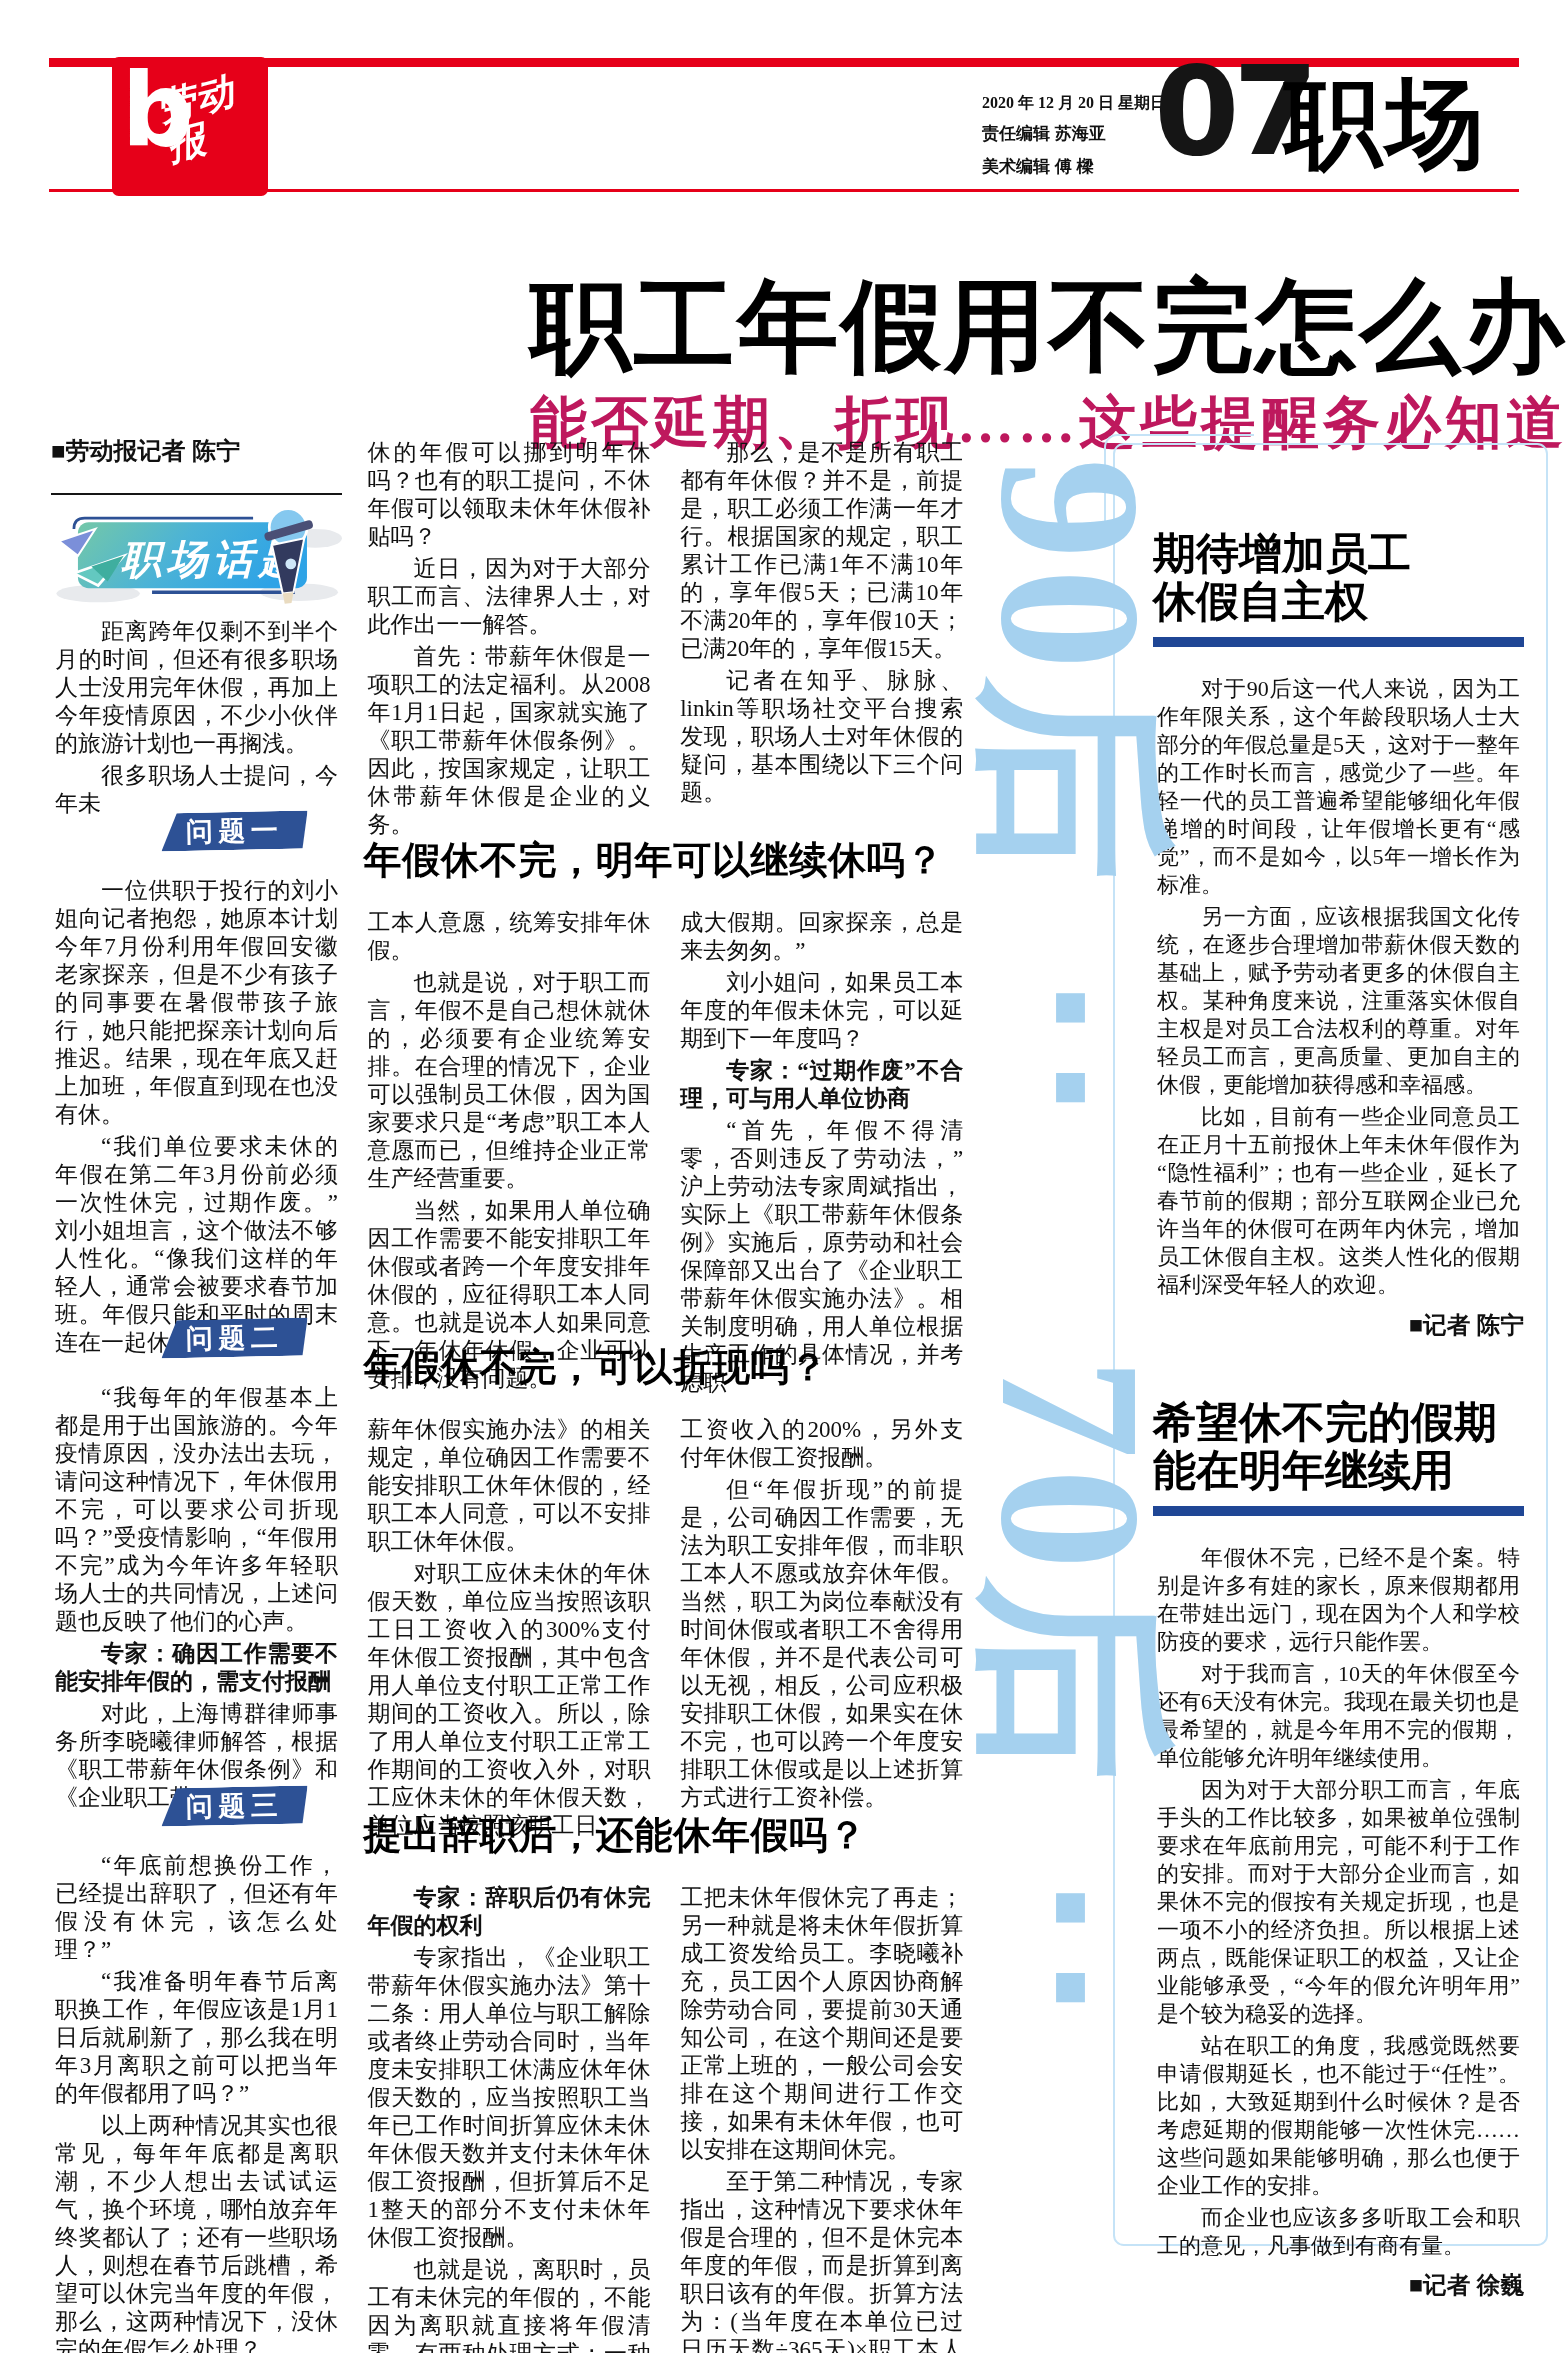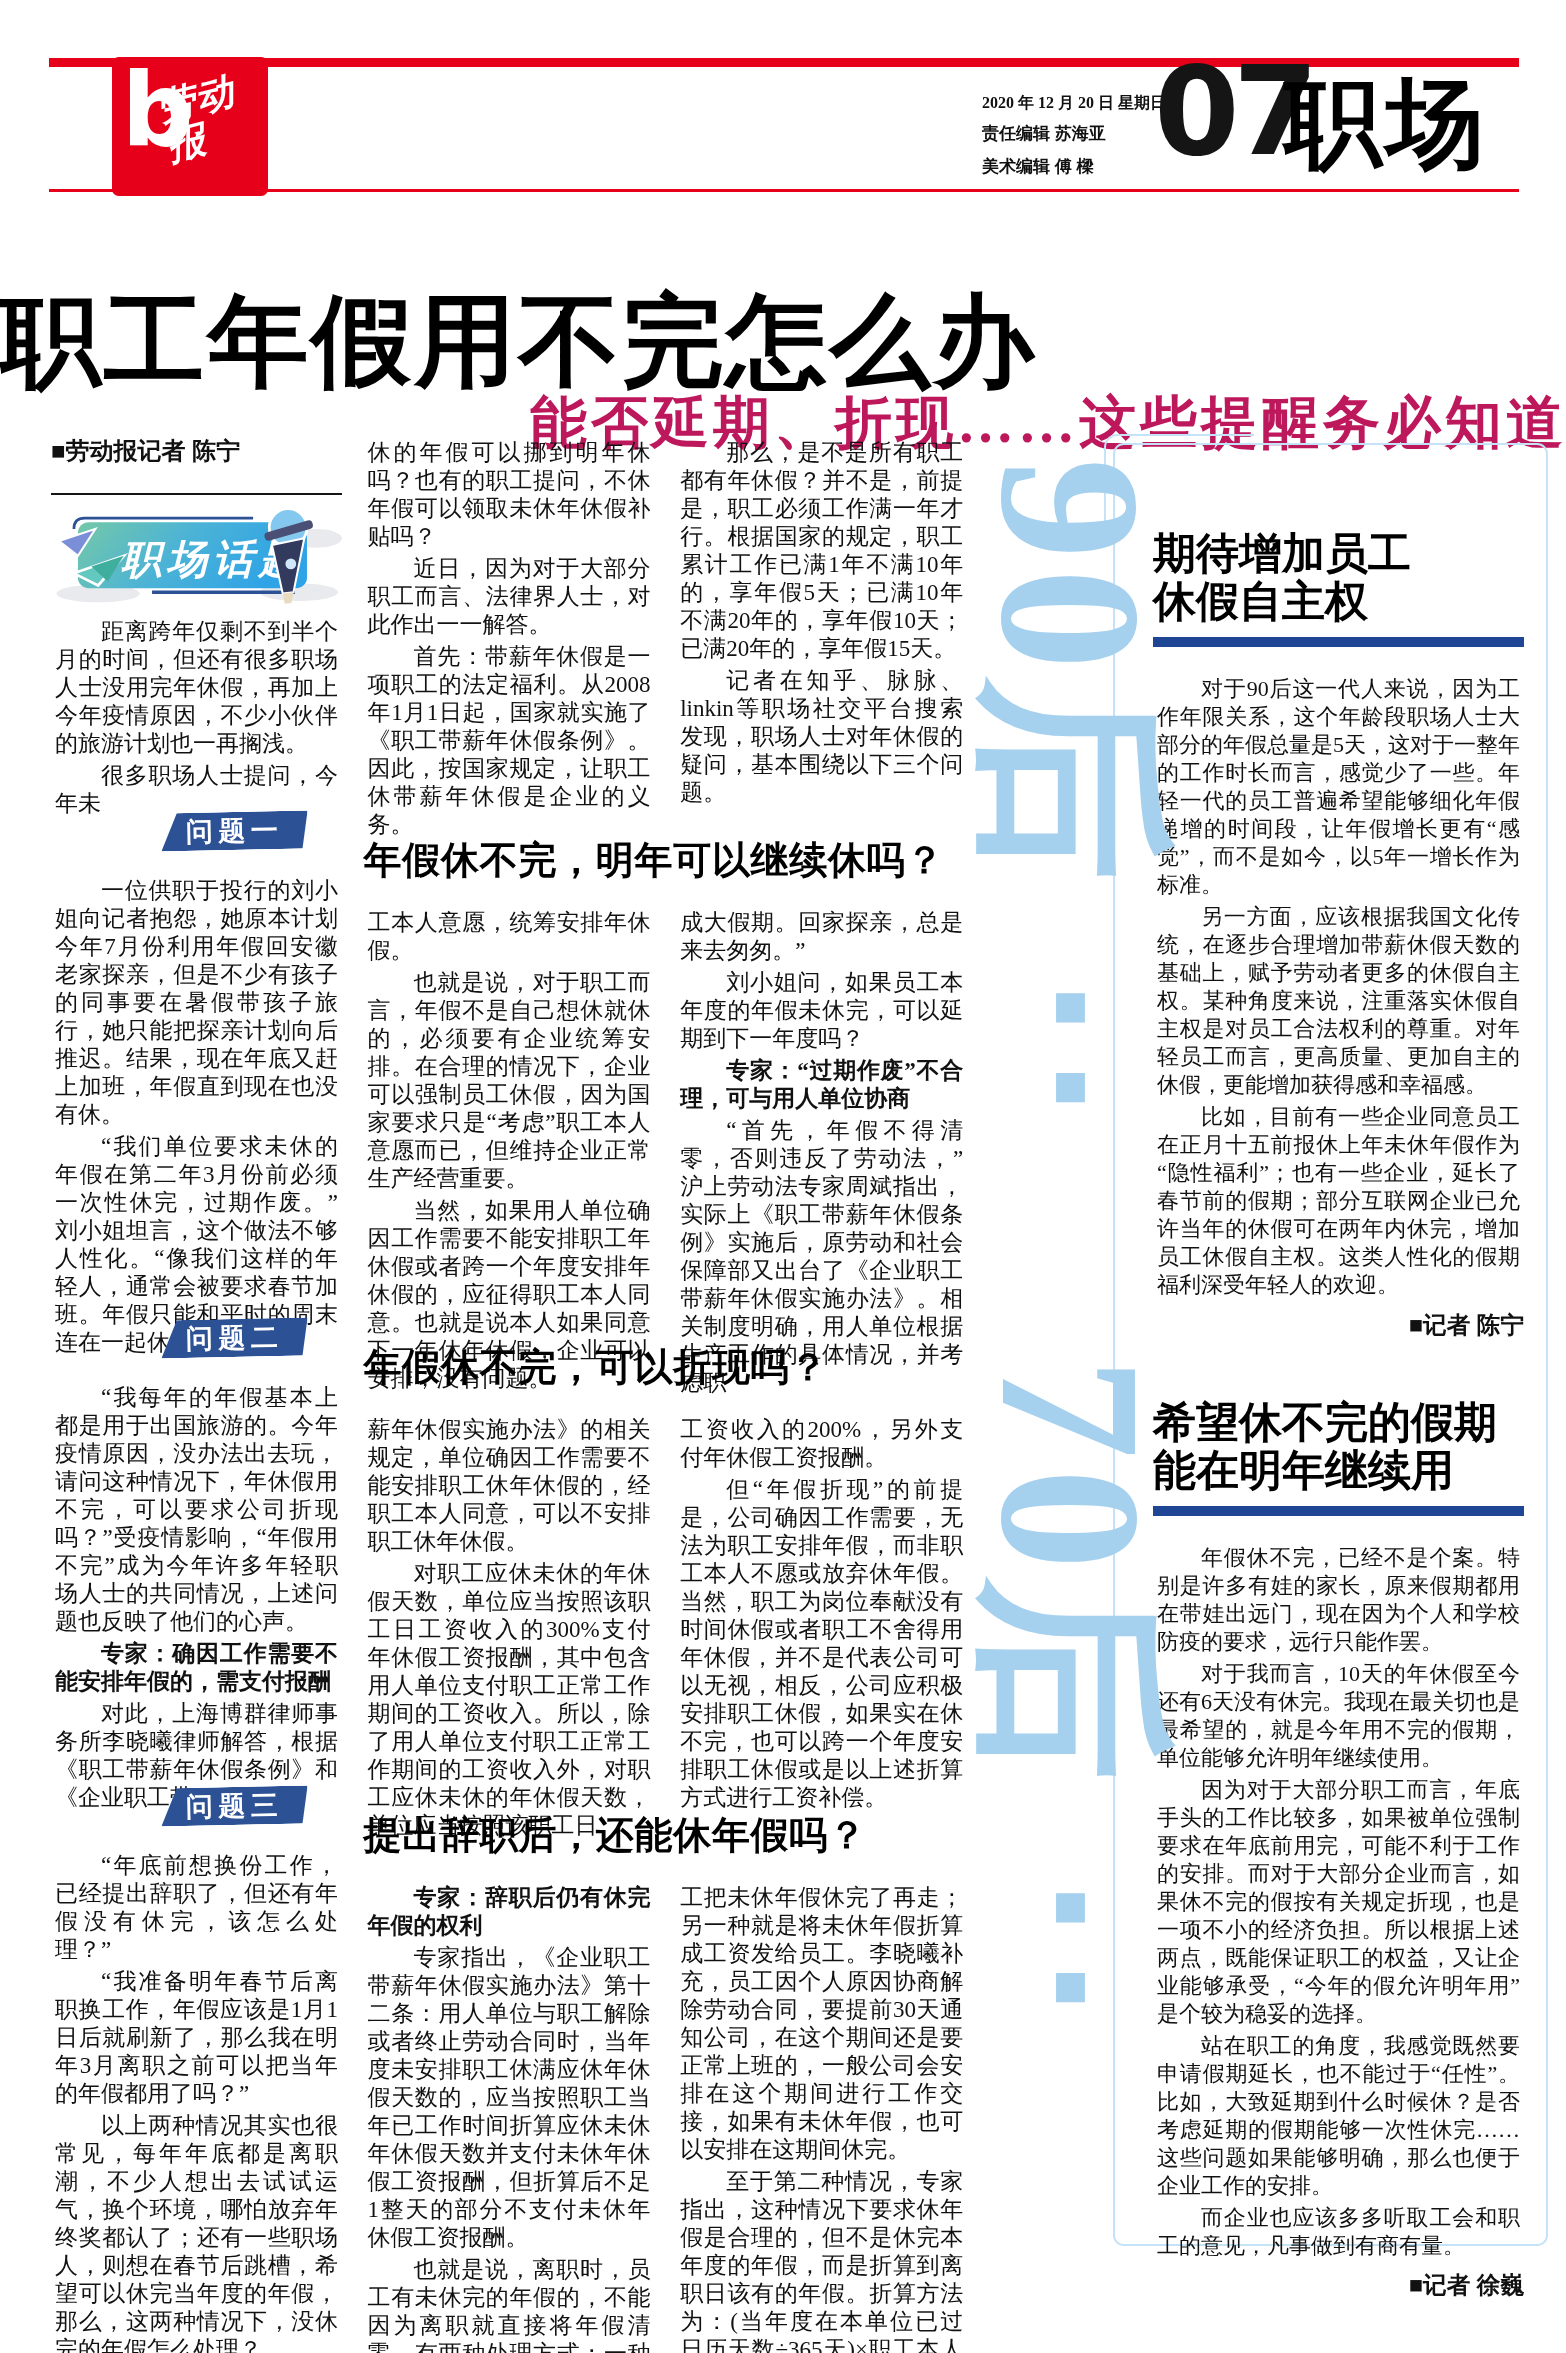--- a/index.html
+++ b/index.html
@@ -15,21 +15,21 @@
   .logo-cn{position:absolute;left:49px;top:19px;width:101px;color:#fff;font-weight:bold;font-style:italic;
            font-size:38px;line-height:1.06;transform:rotate(-14deg);letter-spacing:1.3px;}
   .dateblock{position:absolute;left:982px;top:88px;font-size:16px;line-height:1.9;color:#111;}
   .dateblock .d1{font-weight:bold;}
   .dateblock .d2,.dateblock .d3{font-weight:bold;font-family:"Liberation Sans",sans-serif;font-size:17px;}
   .pagenum{position:absolute;left:1154px;top:50px;font-family:"DejaVu Sans",sans-serif;font-weight:800;
            font-size:123px;line-height:1;letter-spacing:-6.7px;color:#151515;}
   .pagesec{position:absolute;left:1284px;top:75px;font-size:98px;font-weight:900;letter-spacing:4px;line-height:1;color:#000000;}
 
   
-  .main-title{position:absolute;left:0;top:214px;width:100%;text-align:left;
+  .main-title{position:absolute;left:0;top:199px;width:100%;text-align:right;
               font-size:101px;font-weight:900;letter-spacing:2.7px;line-height:1.2;color:#000;}
   .main-sub{position:absolute;left:0;top:338px;width:100%;text-align:right;
             font-size:57px;font-weight:900;letter-spacing:4px;color:#be185d;}
 
   
   .section{position:absolute;left:51px;width:916px;display:flex;gap:21.6px;}
   .col{width:291px;flex:none;}
   .right2{width:604px;flex:none;}
   .two-col{display:flex;gap:21.6px;}
   .p{margin:4px;font-size:23px;line-height:28px;text-align:justify;}

